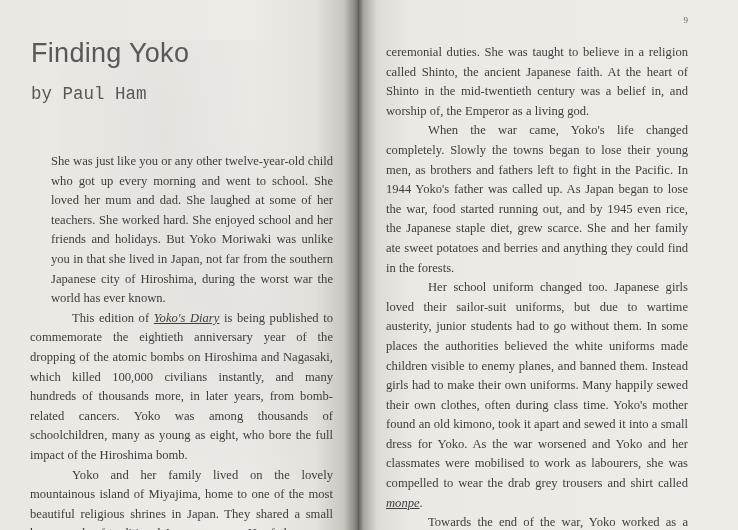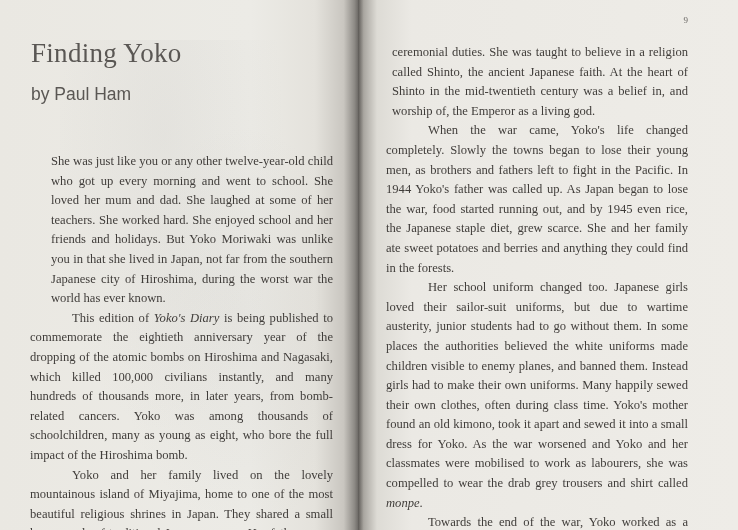--- a/index.html
+++ b/index.html
@@ -24,44 +24,44 @@
     }
     .watermark {
       position: absolute; left: 60px; top: 40px; width: 260px; height: 480px;
       background: radial-gradient(ellipse at 40% 20%, rgba(160,160,160,0.10), transparent 55%),
                   radial-gradient(ellipse at 70% 60%, rgba(150,150,150,0.08), transparent 50%);
       pointer-events: none;
     }
     .title {
       position: absolute; left: 31px; top: 38px;
       font-size: 27px; font-weight: normal; color: #5a5754; margin: 0;
-      font-family: Liberation Serif, serif; letter-spacing: 0.3px;
+      font-family: Liberation Sans, sans-serif; letter-spacing: 0.3px;
     }
     .byline {
       position: absolute; left: 31px; top: 84px;
       font-size: 17.5px; color: #5a5754; margin: 0;
-      font-family: Liberation Sans, sans-serif;
+      font-family: Liberation Mono, monospace;
     }
     .body {
       position: absolute;
       font-family: "Liberation Serif", "DejaVu Serif", serif;
       font-size: 12.6px; line-height: 19.6px; color: #403d3a;
       text-align: justify; hyphens: none;
     }
     .body-left { left: 30px; top: 152px; width: 303px; }
     .body-right { left: 28px; top: 43px; width: 302px; }
     .body p { margin: 0; text-indent: 42px; }
     .body p.first { text-indent: 0; margin-left: 21px; }
-    .body p.cont { text-indent: 0; margin-left: 6px; }
+    .body p.cont { text-indent: 0; }
     .page-number {
       position: absolute; right: 50px; top: 15px;
       font-size: 9px; color: #6a6764;
       font-family: "Liberation Serif", serif;
     }
-    em { font-style: italic; }
+    em { font-style: italic; text-decoration: underline; }
   </style>
 </head>
 <body>
 
 <div class="spread">
 
   <div class="page page-left">
     <div class="watermark"></div>
     <h1 class="title">Finding Yoko</h1>
     <div class="byline">by Paul Ham</div>

